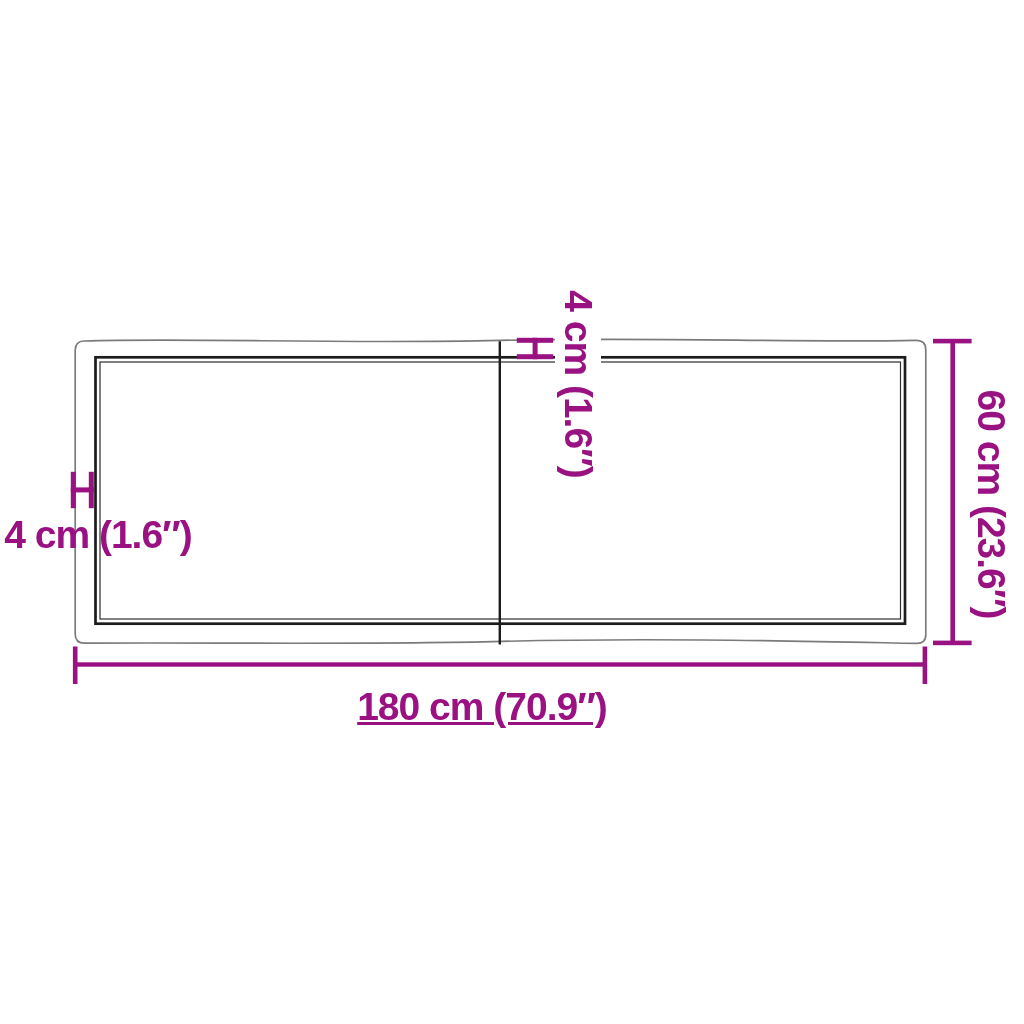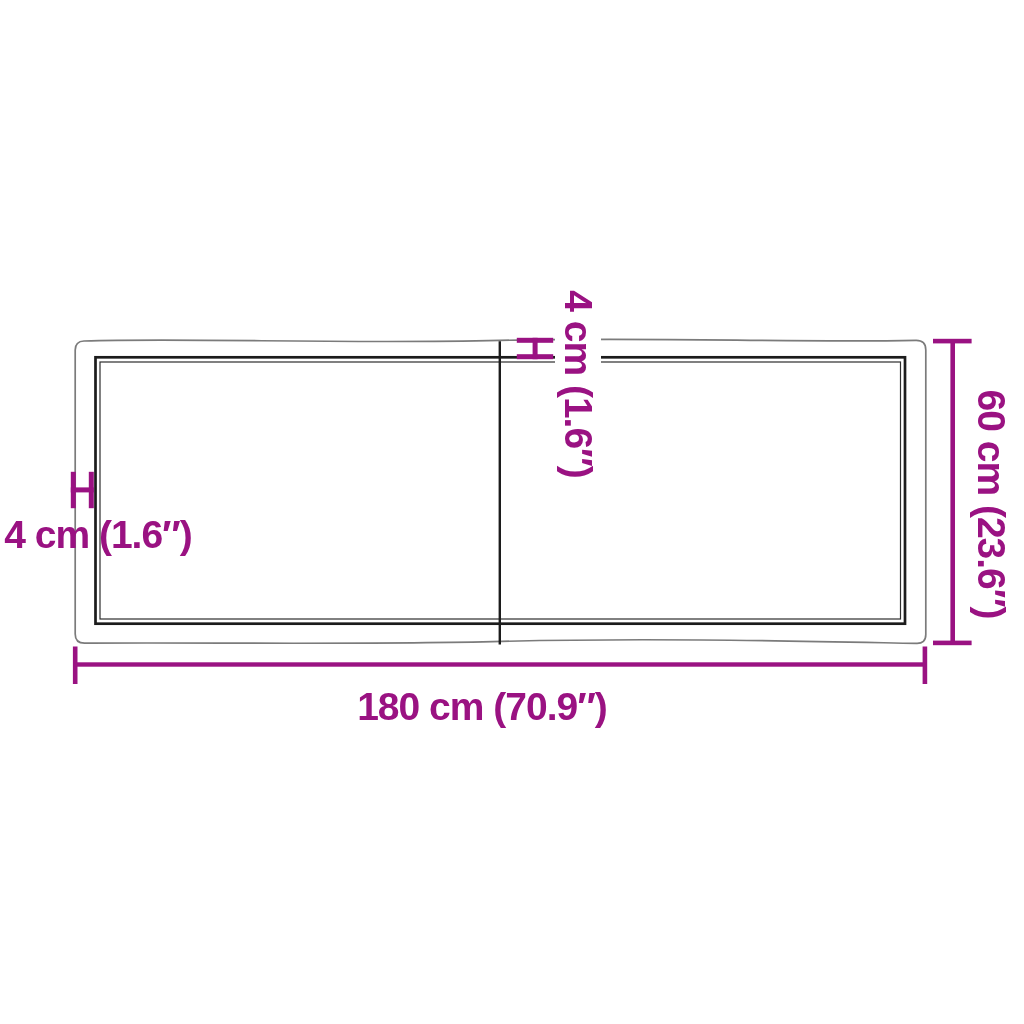--- a/index.html
+++ b/index.html
@@ -15,21 +15,21 @@
     position:absolute;
     font-weight:700;
     font-size:39px;
     letter-spacing:-1px;
     color:#9A1282;
     text-align:center;
     white-space:nowrap;
     line-height:46px;
     height:46px;
   }
-  .label-width{left:302px;top:684px;width:360px;}
+  .label-width{left:302px;top:684px;width:360px;text-decoration:underline;}
   .label-depth{
     left:851px;top:481px;width:280px;
     transform:rotate(90deg);
     transform-origin:center;
   }
   .label-thickness-side{left:-42px;top:512px;width:280px;}
   .label-thickness-top{
     left:458px;top:361px;width:240px;
     transform:rotate(90deg);
     transform-origin:center;

